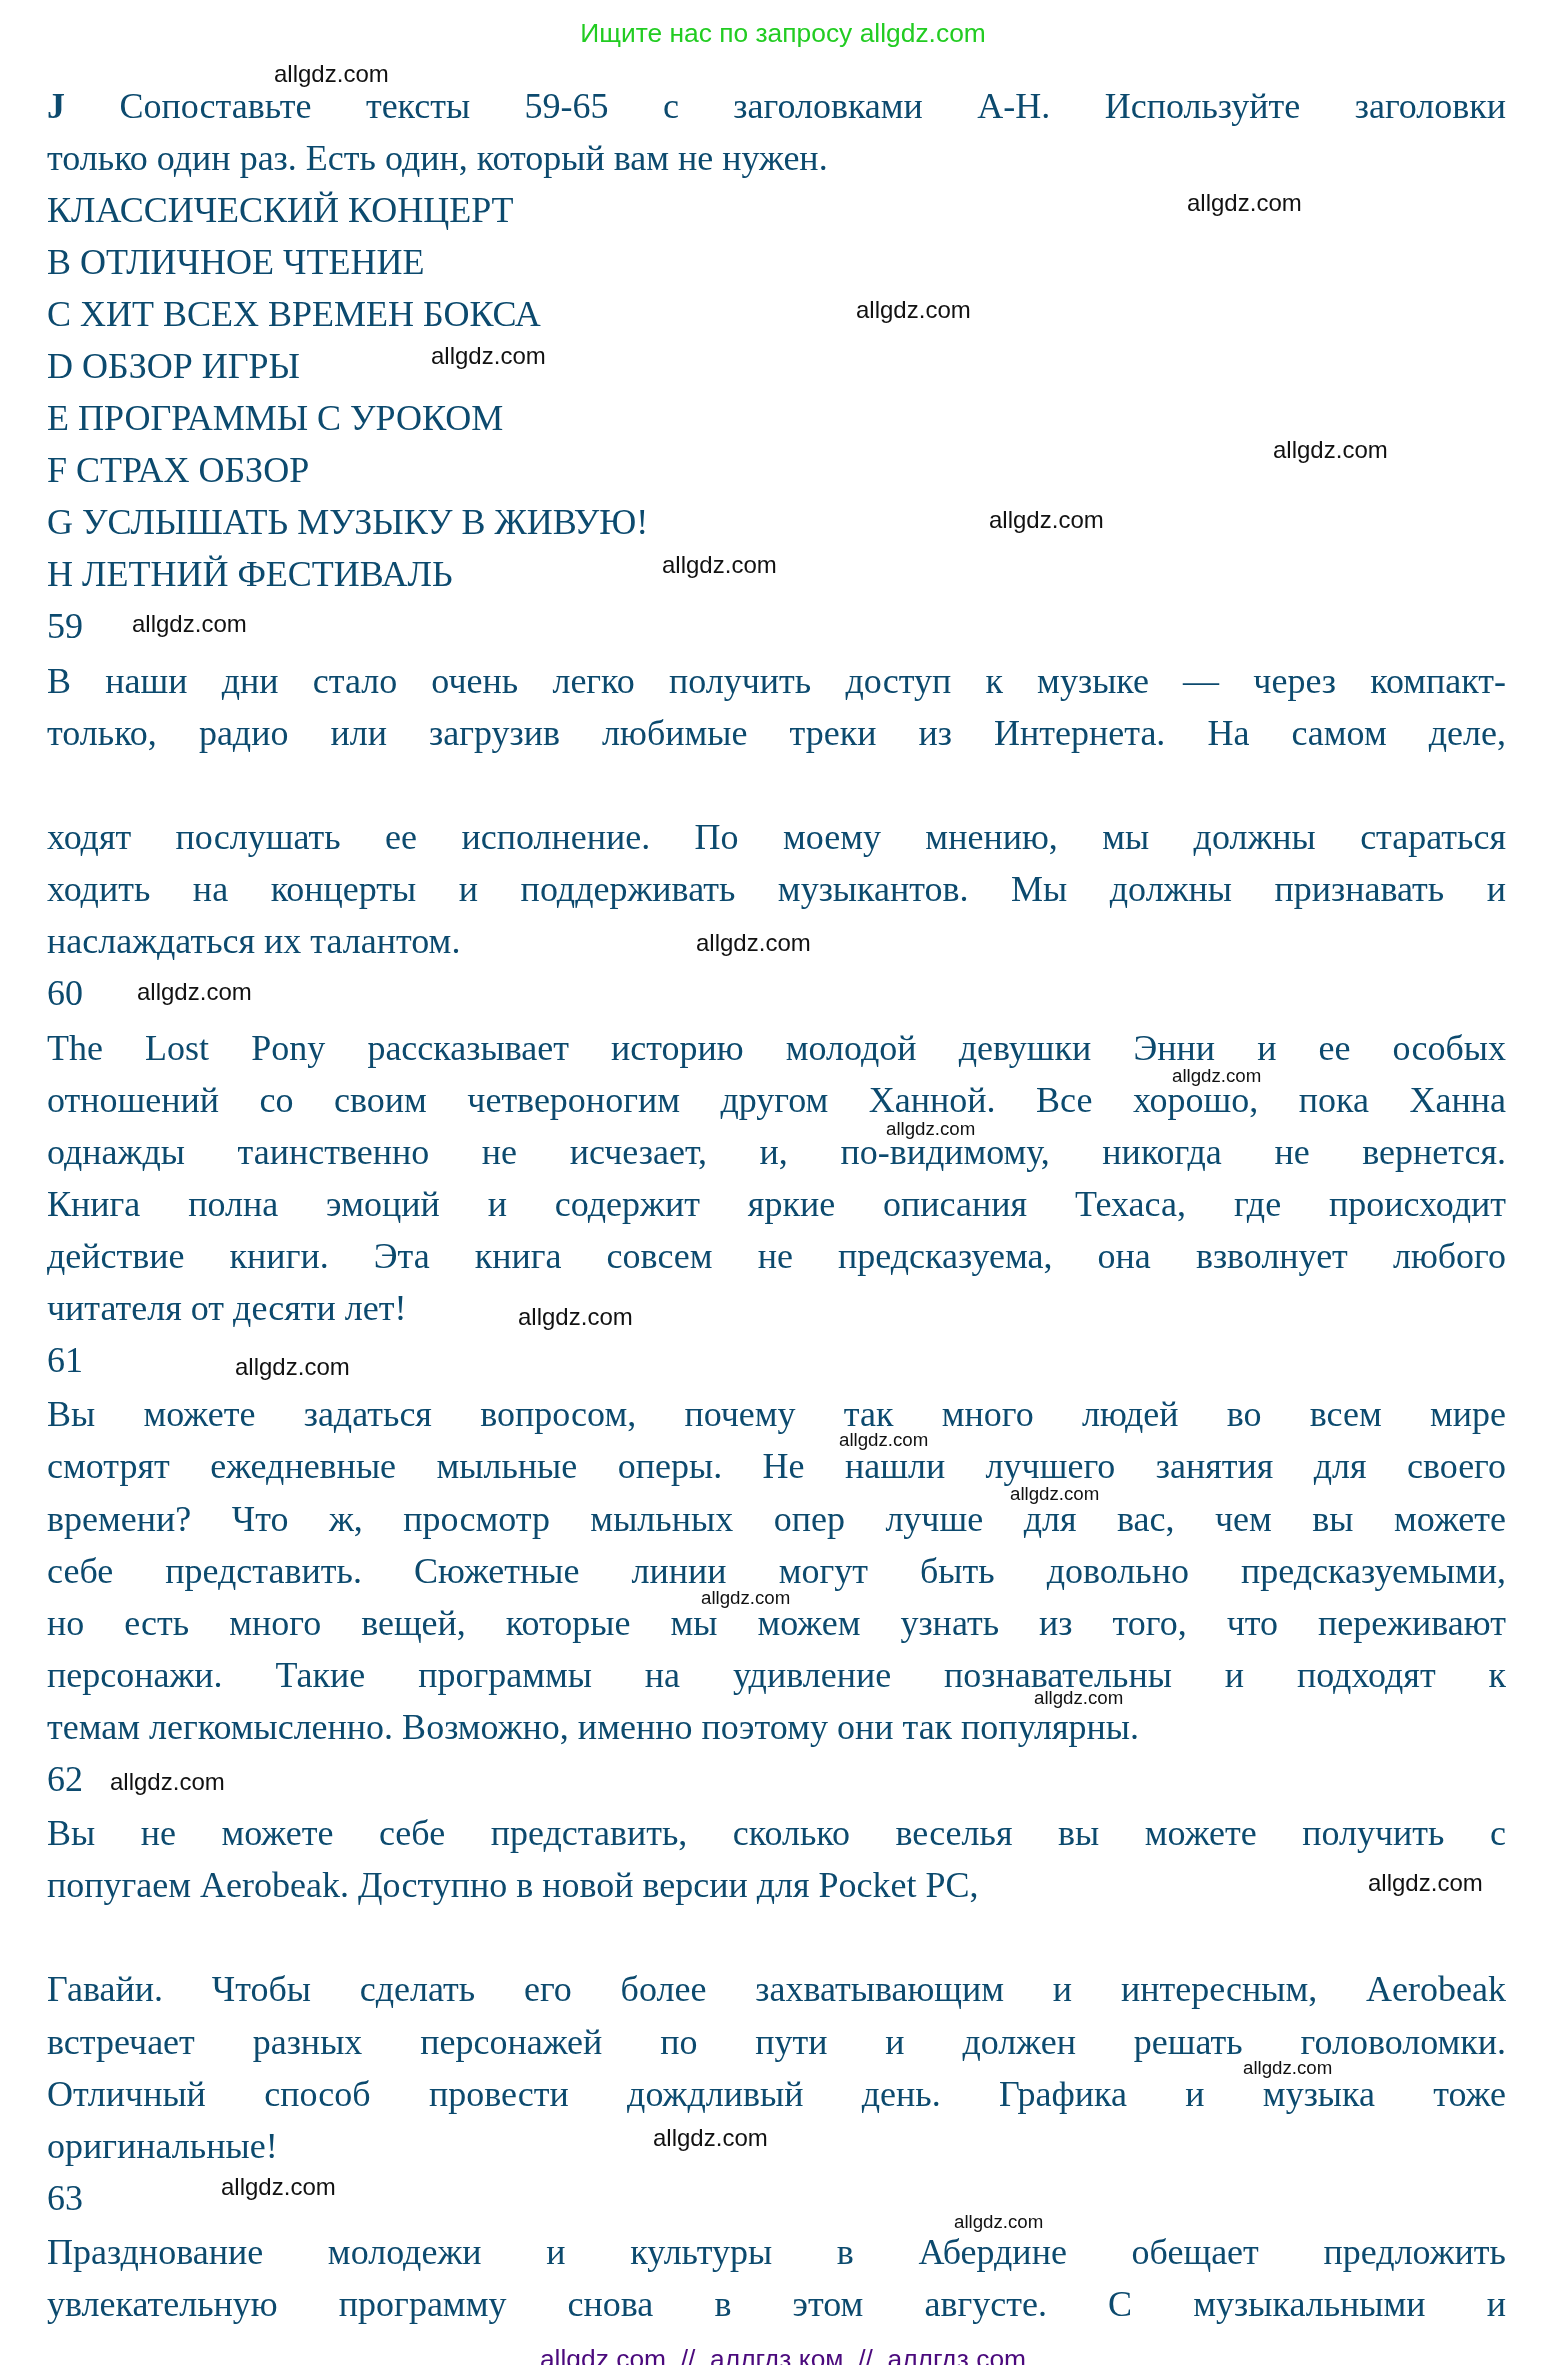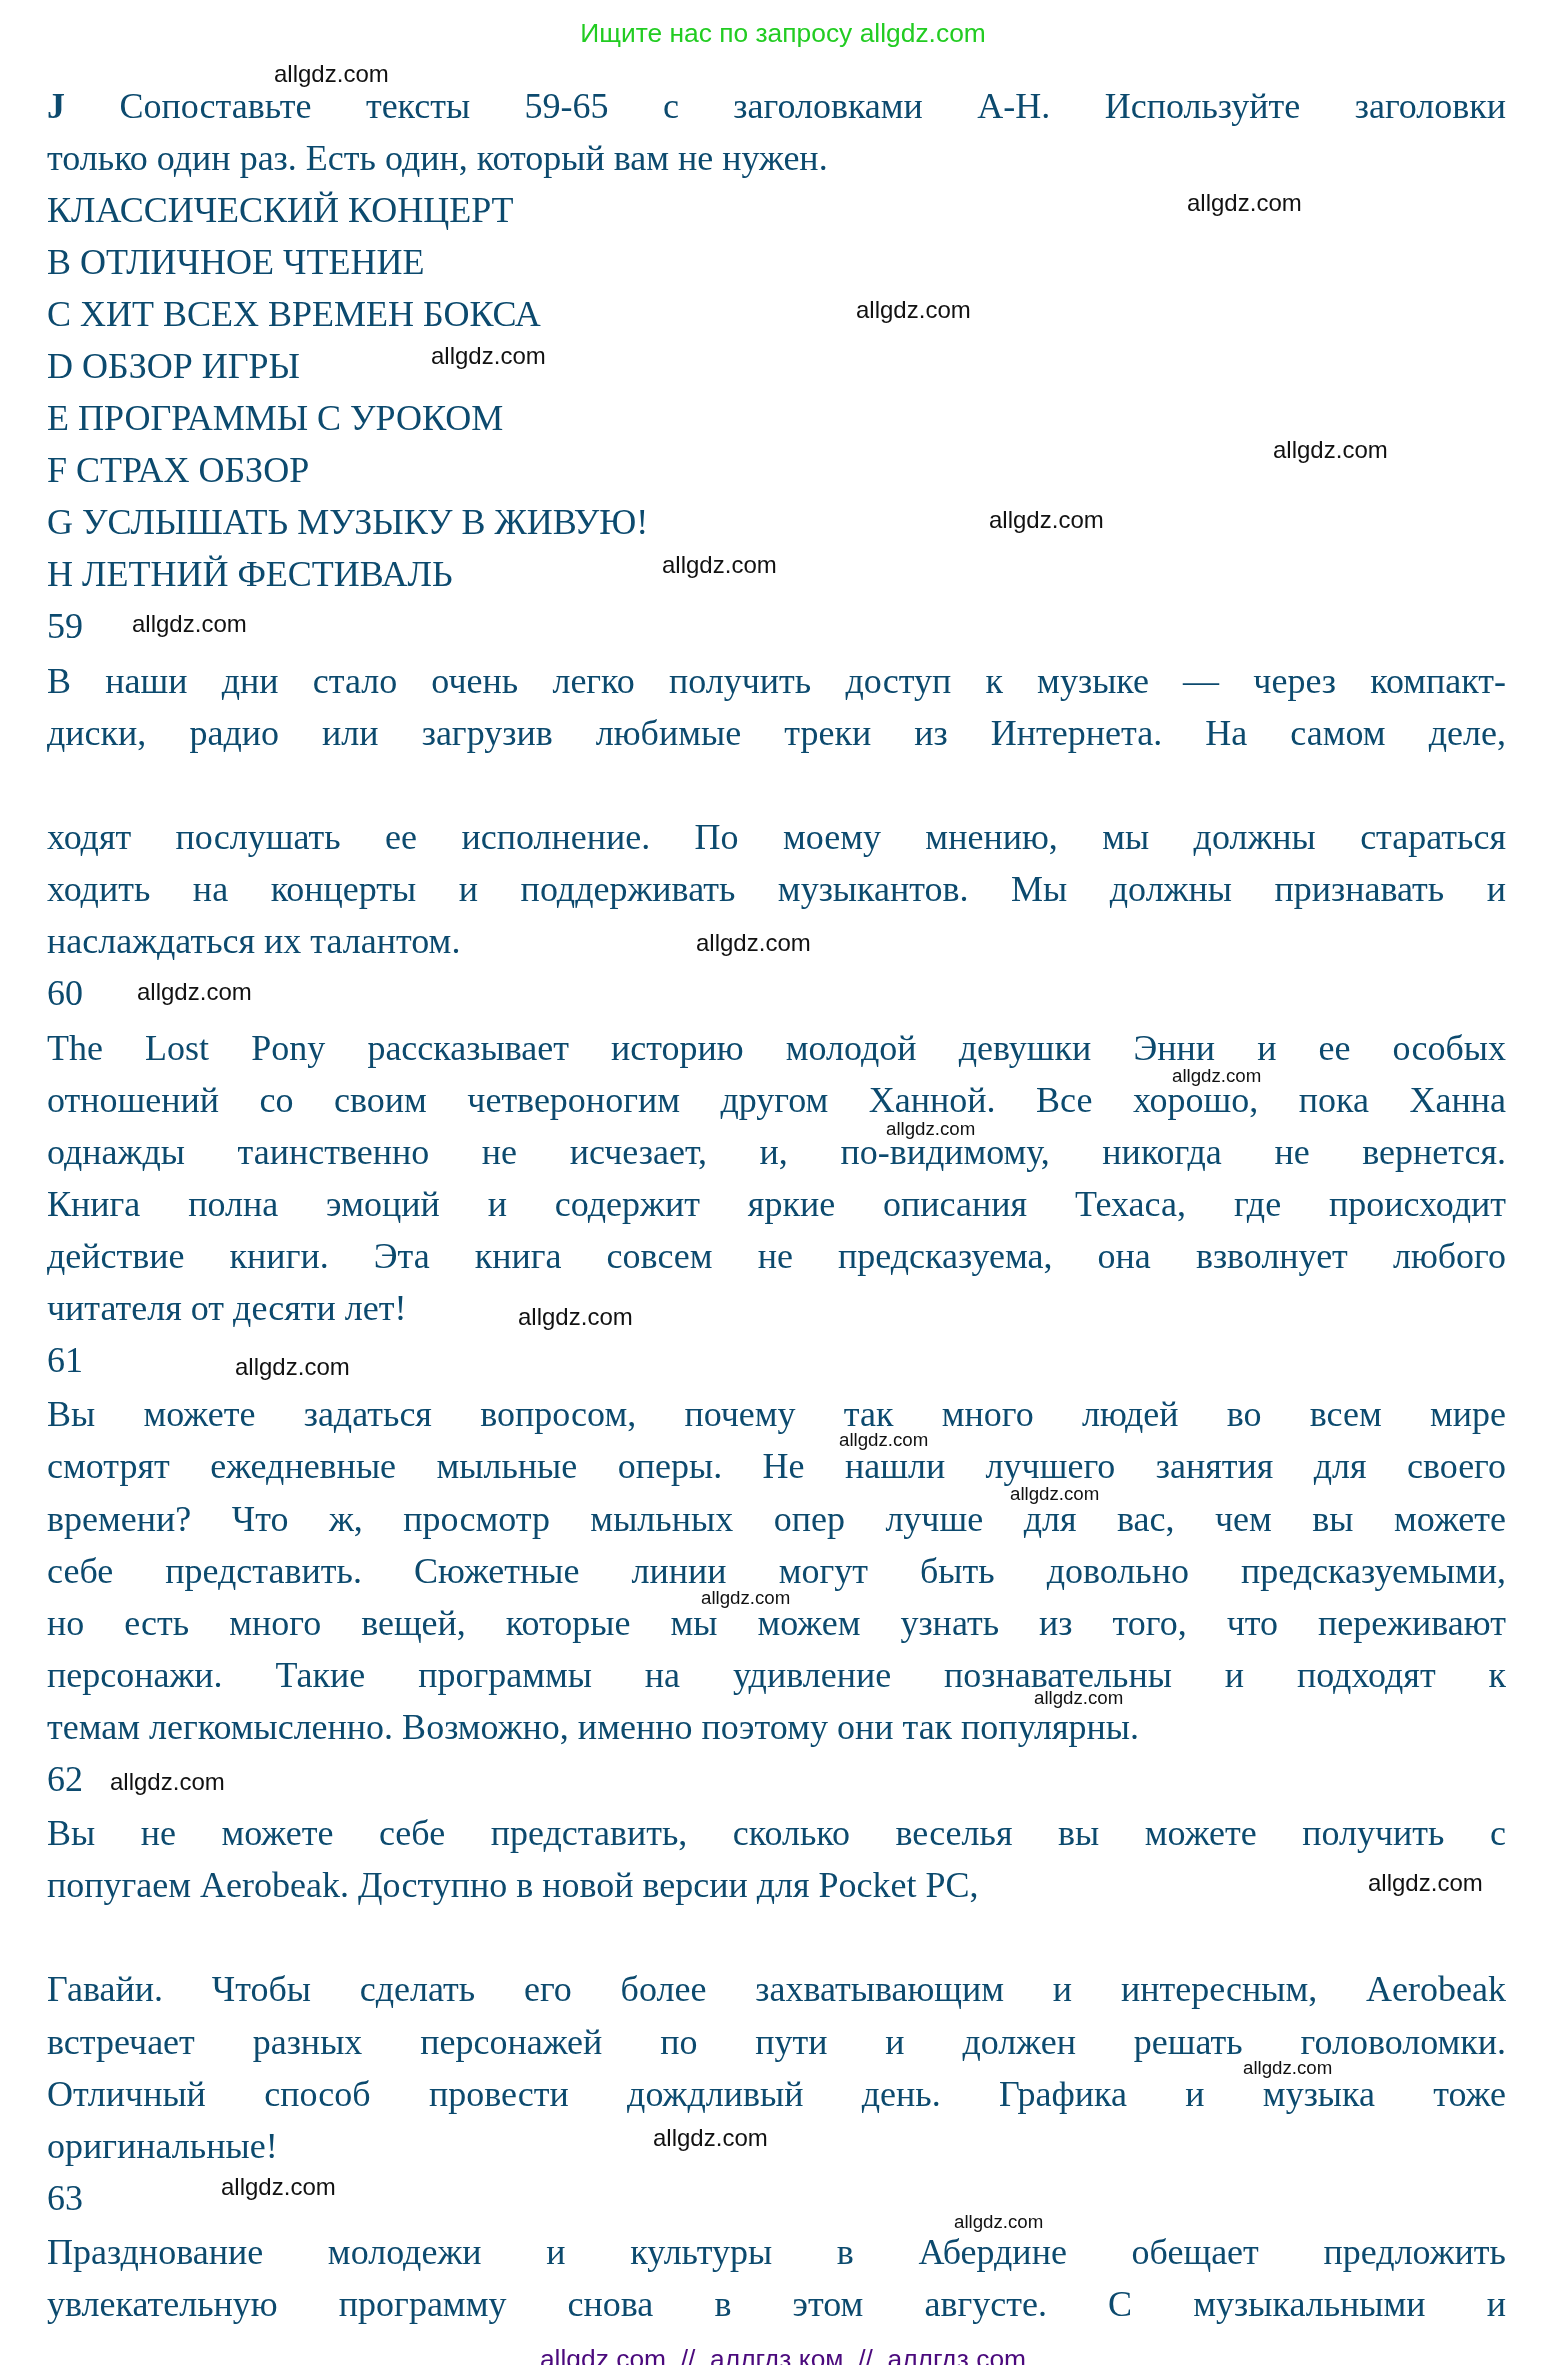--- a/index.html
+++ b/index.html
@@ -46,21 +46,21 @@
   <div class="line" style="top:220px">В ОТЛИЧНОЕ ЧТЕНИЕ</div>
   <div class="line" style="top:272px">С ХИТ ВСЕХ ВРЕМЕН БОКСА</div>
   <div class="line" style="top:324px">D ОБЗОР ИГРЫ</div>
   <div class="line" style="top:376px">Е ПРОГРАММЫ С УРОКОМ</div>
   <div class="line" style="top:428px">F СТРАХ ОБЗОР</div>
   <div class="line" style="top:480px">G УСЛЫШАТЬ МУЗЫКУ В ЖИВУЮ!</div>
   <div class="line" style="top:532px">Н ЛЕТНИЙ ФЕСТИВАЛЬ</div>
 
   <div class="line" style="top:584px">59</div>
   <div class="line justify" style="top:639px">В наши дни стало очень легко получить доступ к музыке — через компакт-</div>
-  <div class="line justify" style="top:691px">диски, радио или загрузив любимые треки из Интернета. На самом деле,</div>
+  <div class="line justify" style="top:691px">только, радио или загрузив любимые треки из Интернета. На самом деле,</div>
   <div class="line justify" style="top:795px">ходят послушать ее исполнение. По моему мнению, мы должны стараться</div>
   <div class="line justify" style="top:847px">ходить на концерты и поддерживать музыкантов. Мы должны признавать и</div>
   <div class="line" style="top:899px">наслаждаться их талантом.</div>
 
   <div class="line" style="top:951px">60</div>
   <div class="line justify" style="top:1006px">The Lost Pony рассказывает историю молодой девушки Энни и ее особых</div>
   <div class="line justify" style="top:1058px">отношений со своим четвероногим другом Ханной. Все хорошо, пока Ханна</div>
   <div class="line justify" style="top:1110px">однажды таинственно не исчезает, и, по-видимому, никогда не вернется.</div>
   <div class="line justify" style="top:1214px">действие книги. Эта книга совсем не предсказуема, она взволнует любого</div>
   <div class="line justify" style="top:1162px">Книга полна эмоций и содержит яркие описания Техаса, где происходит</div>

